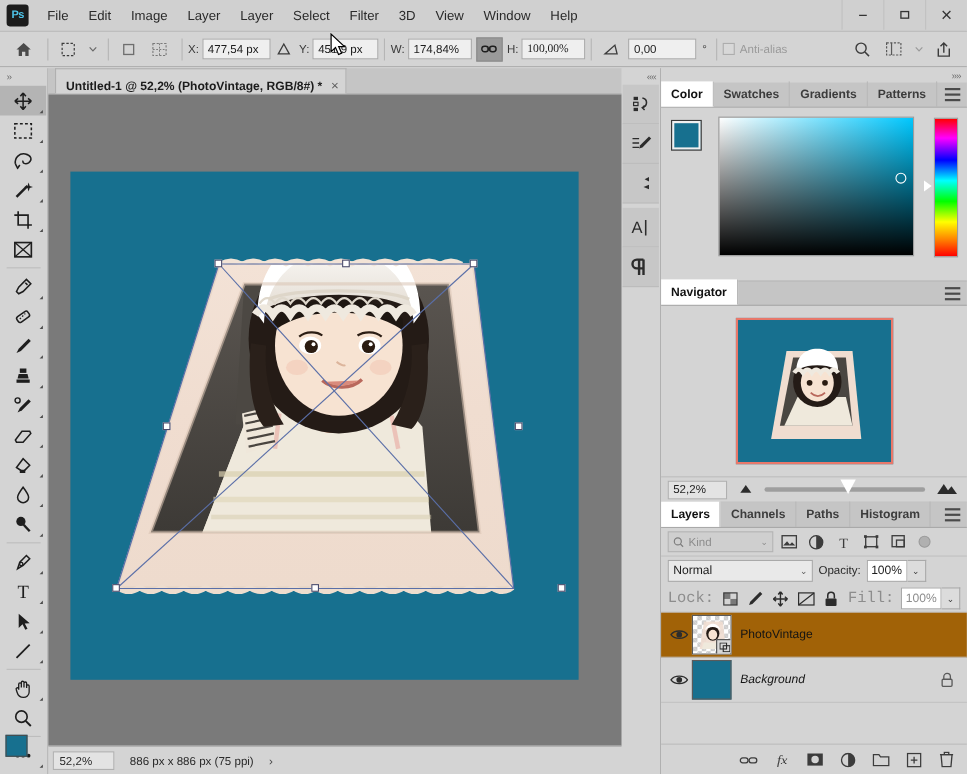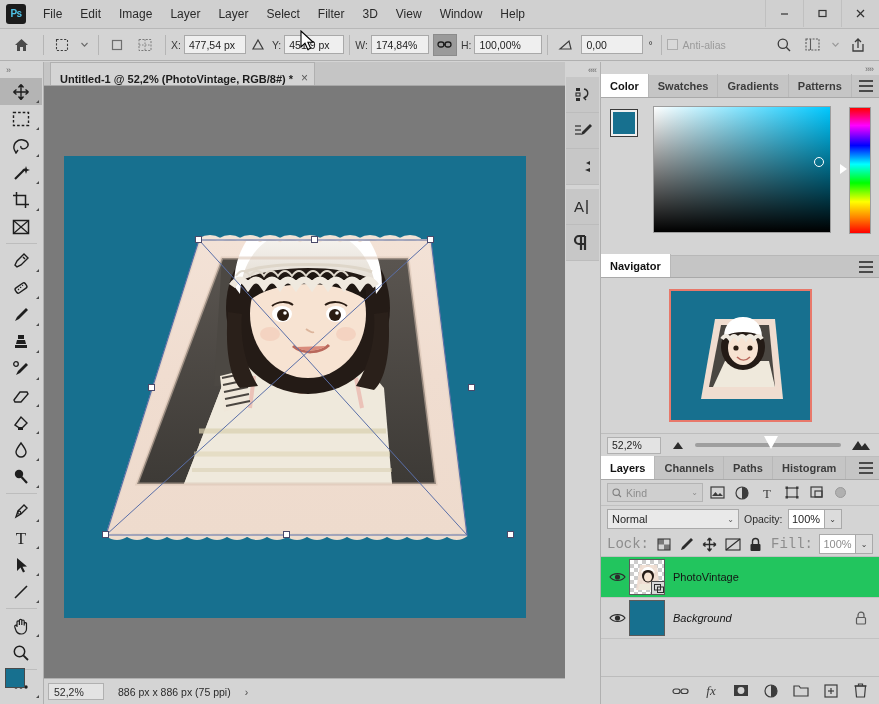--- a/index.html
+++ b/index.html
@@ -52,21 +52,21 @@
   .ob-sep { width: 1px; height: 20px; background: #b5b5b5; margin: 0 5px; }
   .ob-label { font-size: 10.5px; color: #3a3a3a; margin-right: 3px; }
   .ob-field {
     background: #efefef; border: 1px solid #a9a9a9; height: 19px;
     display: flex; align-items: center; padding: 0 4px;
     font-size: 10.5px; color: #1b1b1b;
   }
   .ob-field.w1 { width: 62px; }
   .ob-field.w2 { width: 60px; }
   .ob-field.w3 { width: 58px; }
-  .ob-field.w4 { width: 68px; }
+  .ob-field.w4 { width: 58px; font-family: Liberation Serif, serif; }
   .ob-field.w5 { width: 62px; }
   .ob-btn-toggle {
     width: 24px; height: 22px; background: #9a9a9a; border: 1px solid #8b8b8b;
     display: flex; align-items: center; justify-content: center; margin: 0 4px;
   }
   .ob-cb {
     width: 11px; height: 11px; border: 1px solid #adadad; background: #d8d8d8;
     margin-right: 5px;
   }
   .ob-right { margin-left: auto; display: flex; align-items: center; padding-right: 6px; }
@@ -276,21 +276,21 @@
   .lp-lock {
     height: 25px; display: flex; align-items: center; padding: 0 6px; gap: 6px;
     border-bottom: 1px solid #c0c0c0;
   }
   .lp-lock-label { font-size: 14px; color: #8d8d8d; font-family: Liberation Mono, monospace; }
   .lp-lbtn { width: 17px; height: 17px; display: flex; align-items: center; justify-content: center; }
   .layer-row {
     height: 41px; display: flex; align-items: center; padding-left: 4px;
     border-bottom: 1px solid #c2c2c2; position: relative;
   }
-  .layer-row.selected { background: #22c55e; }
+  .layer-row.selected { background: #a16207; }
   .layer-eye { width: 24px; display: flex; align-items: center; justify-content: center; }
   .layer-thumb {
     width: 36px; height: 36px; border: 1px solid #5a5a5a; margin-right: 8px;
     position: relative; overflow: hidden; background: #ffffff;
   }
   .checker {
     position: absolute; inset: 0;
     background-image:
       linear-gradient(45deg, #cccccc 25%, transparent 25%, transparent 75%, #cccccc 75%),
       linear-gradient(45deg, #cccccc 25%, transparent 25%, transparent 75%, #cccccc 75%);

